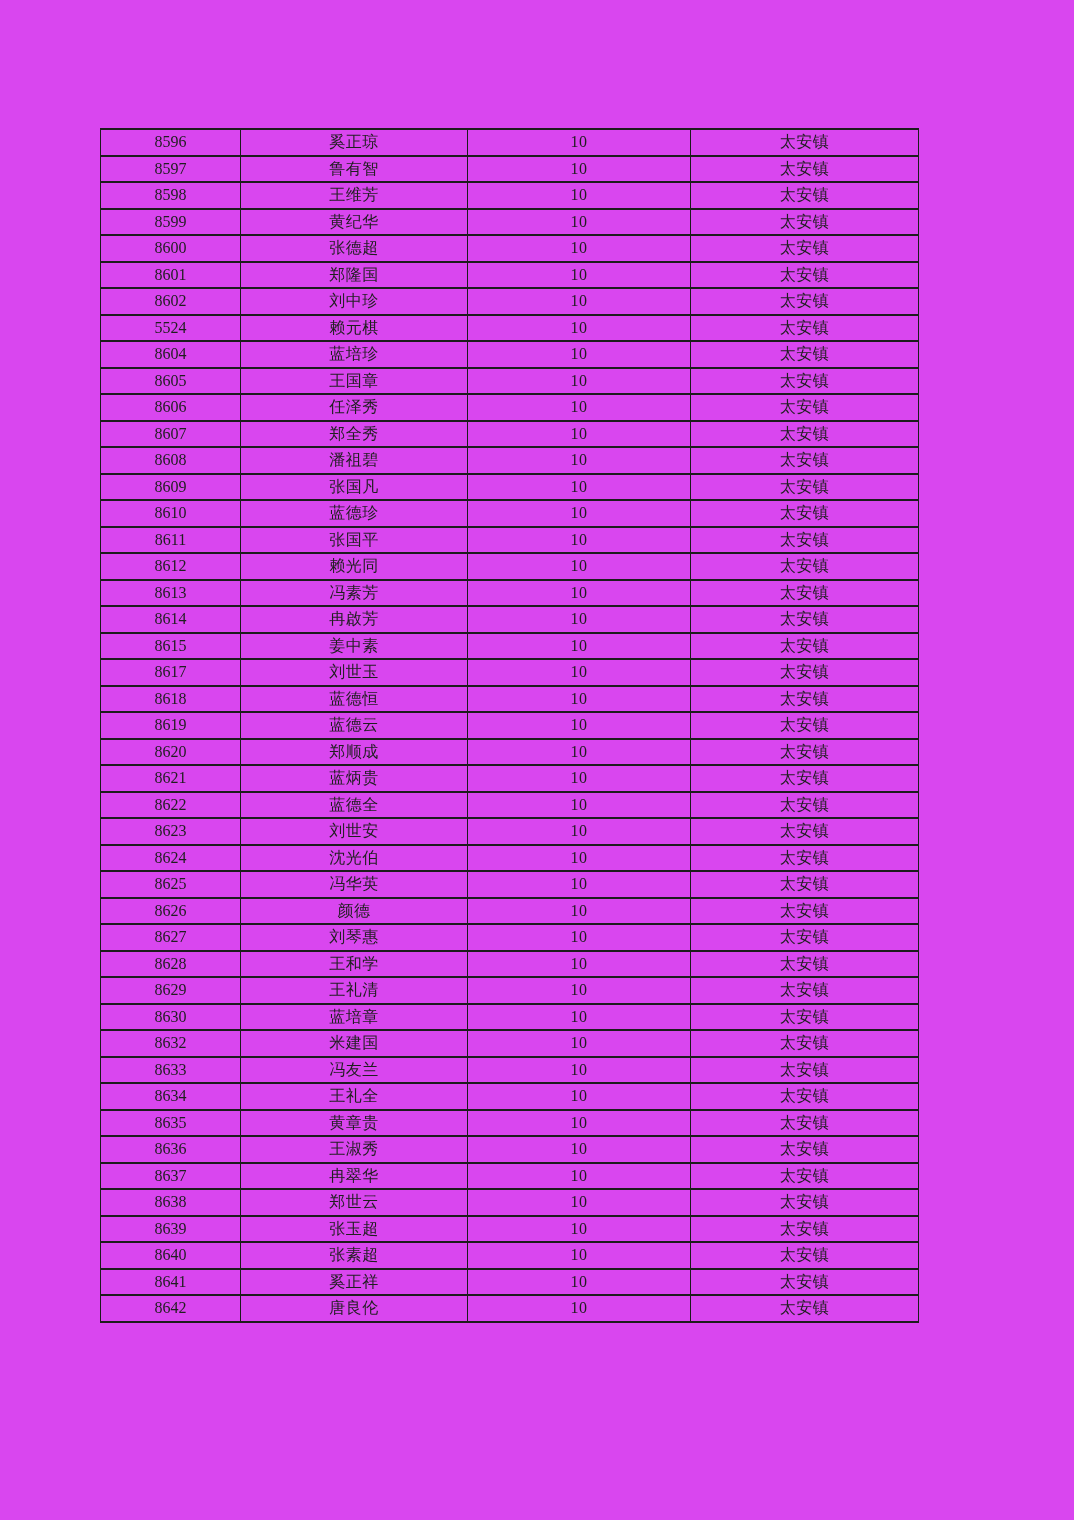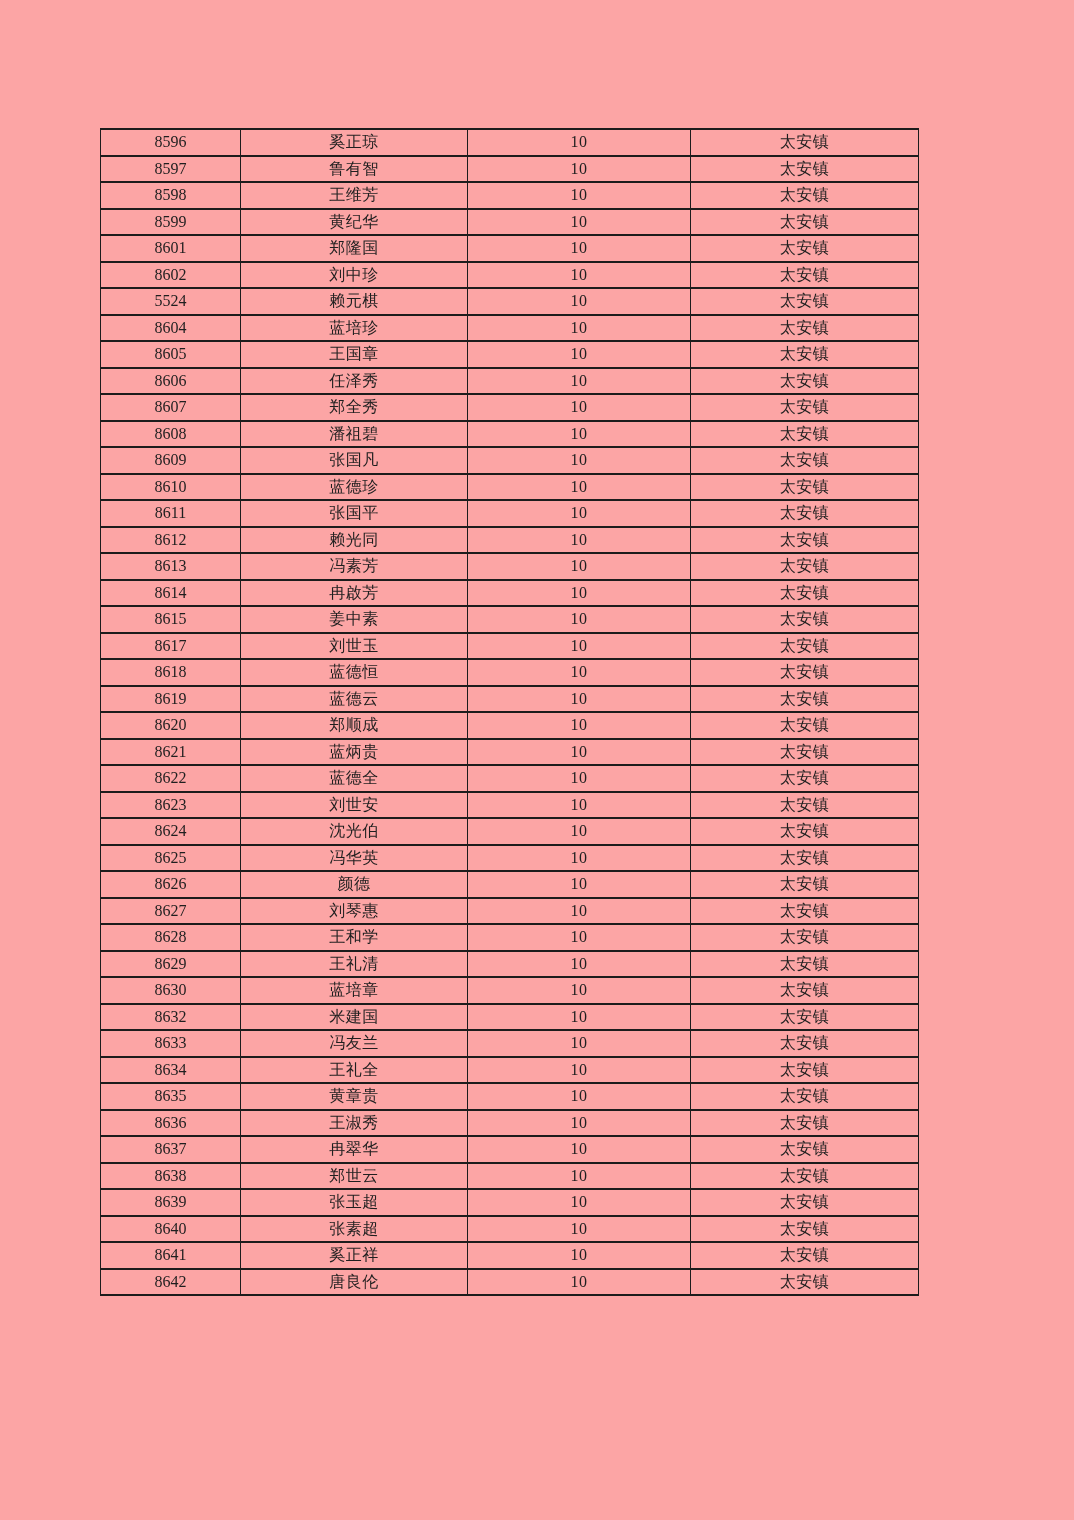--- a/index.html
+++ b/index.html
@@ -4,21 +4,21 @@
 <style>
   html, body {
     margin: 0;
     padding: 0;
     background: #ffffff;
   }
   .sheet {
     position: relative;
     width: 1074px;
     height: 1520px;
-    background: #fca5a5;
+    background: #d946ef;
     font-family: "Liberation Serif", "DejaVu Serif", serif;
     overflow: hidden;
   }
   table.roster {
     position: absolute;
     left: 100px;
     top: 128px;
     width: 818px;
     border-collapse: collapse;
     table-layout: fixed;
@@ -77,20 +77,26 @@
           <td class="value">10</td>
           <td class="town">太安镇</td>
         </tr>
         <tr>
           <td class="serial">8599</td>
           <td class="name">黄纪华</td>
           <td class="value">10</td>
           <td class="town">太安镇</td>
         </tr>
         <tr>
+          <td class="serial">8600</td>
+          <td class="name">张德超</td>
+          <td class="value">10</td>
+          <td class="town">太安镇</td>
+        </tr>
+        <tr>
           <td class="serial">8601</td>
           <td class="name">郑隆国</td>
           <td class="value">10</td>
           <td class="town">太安镇</td>
         </tr>
         <tr>
           <td class="serial">8602</td>
           <td class="name">刘中珍</td>
           <td class="value">10</td>
           <td class="town">太安镇</td>

